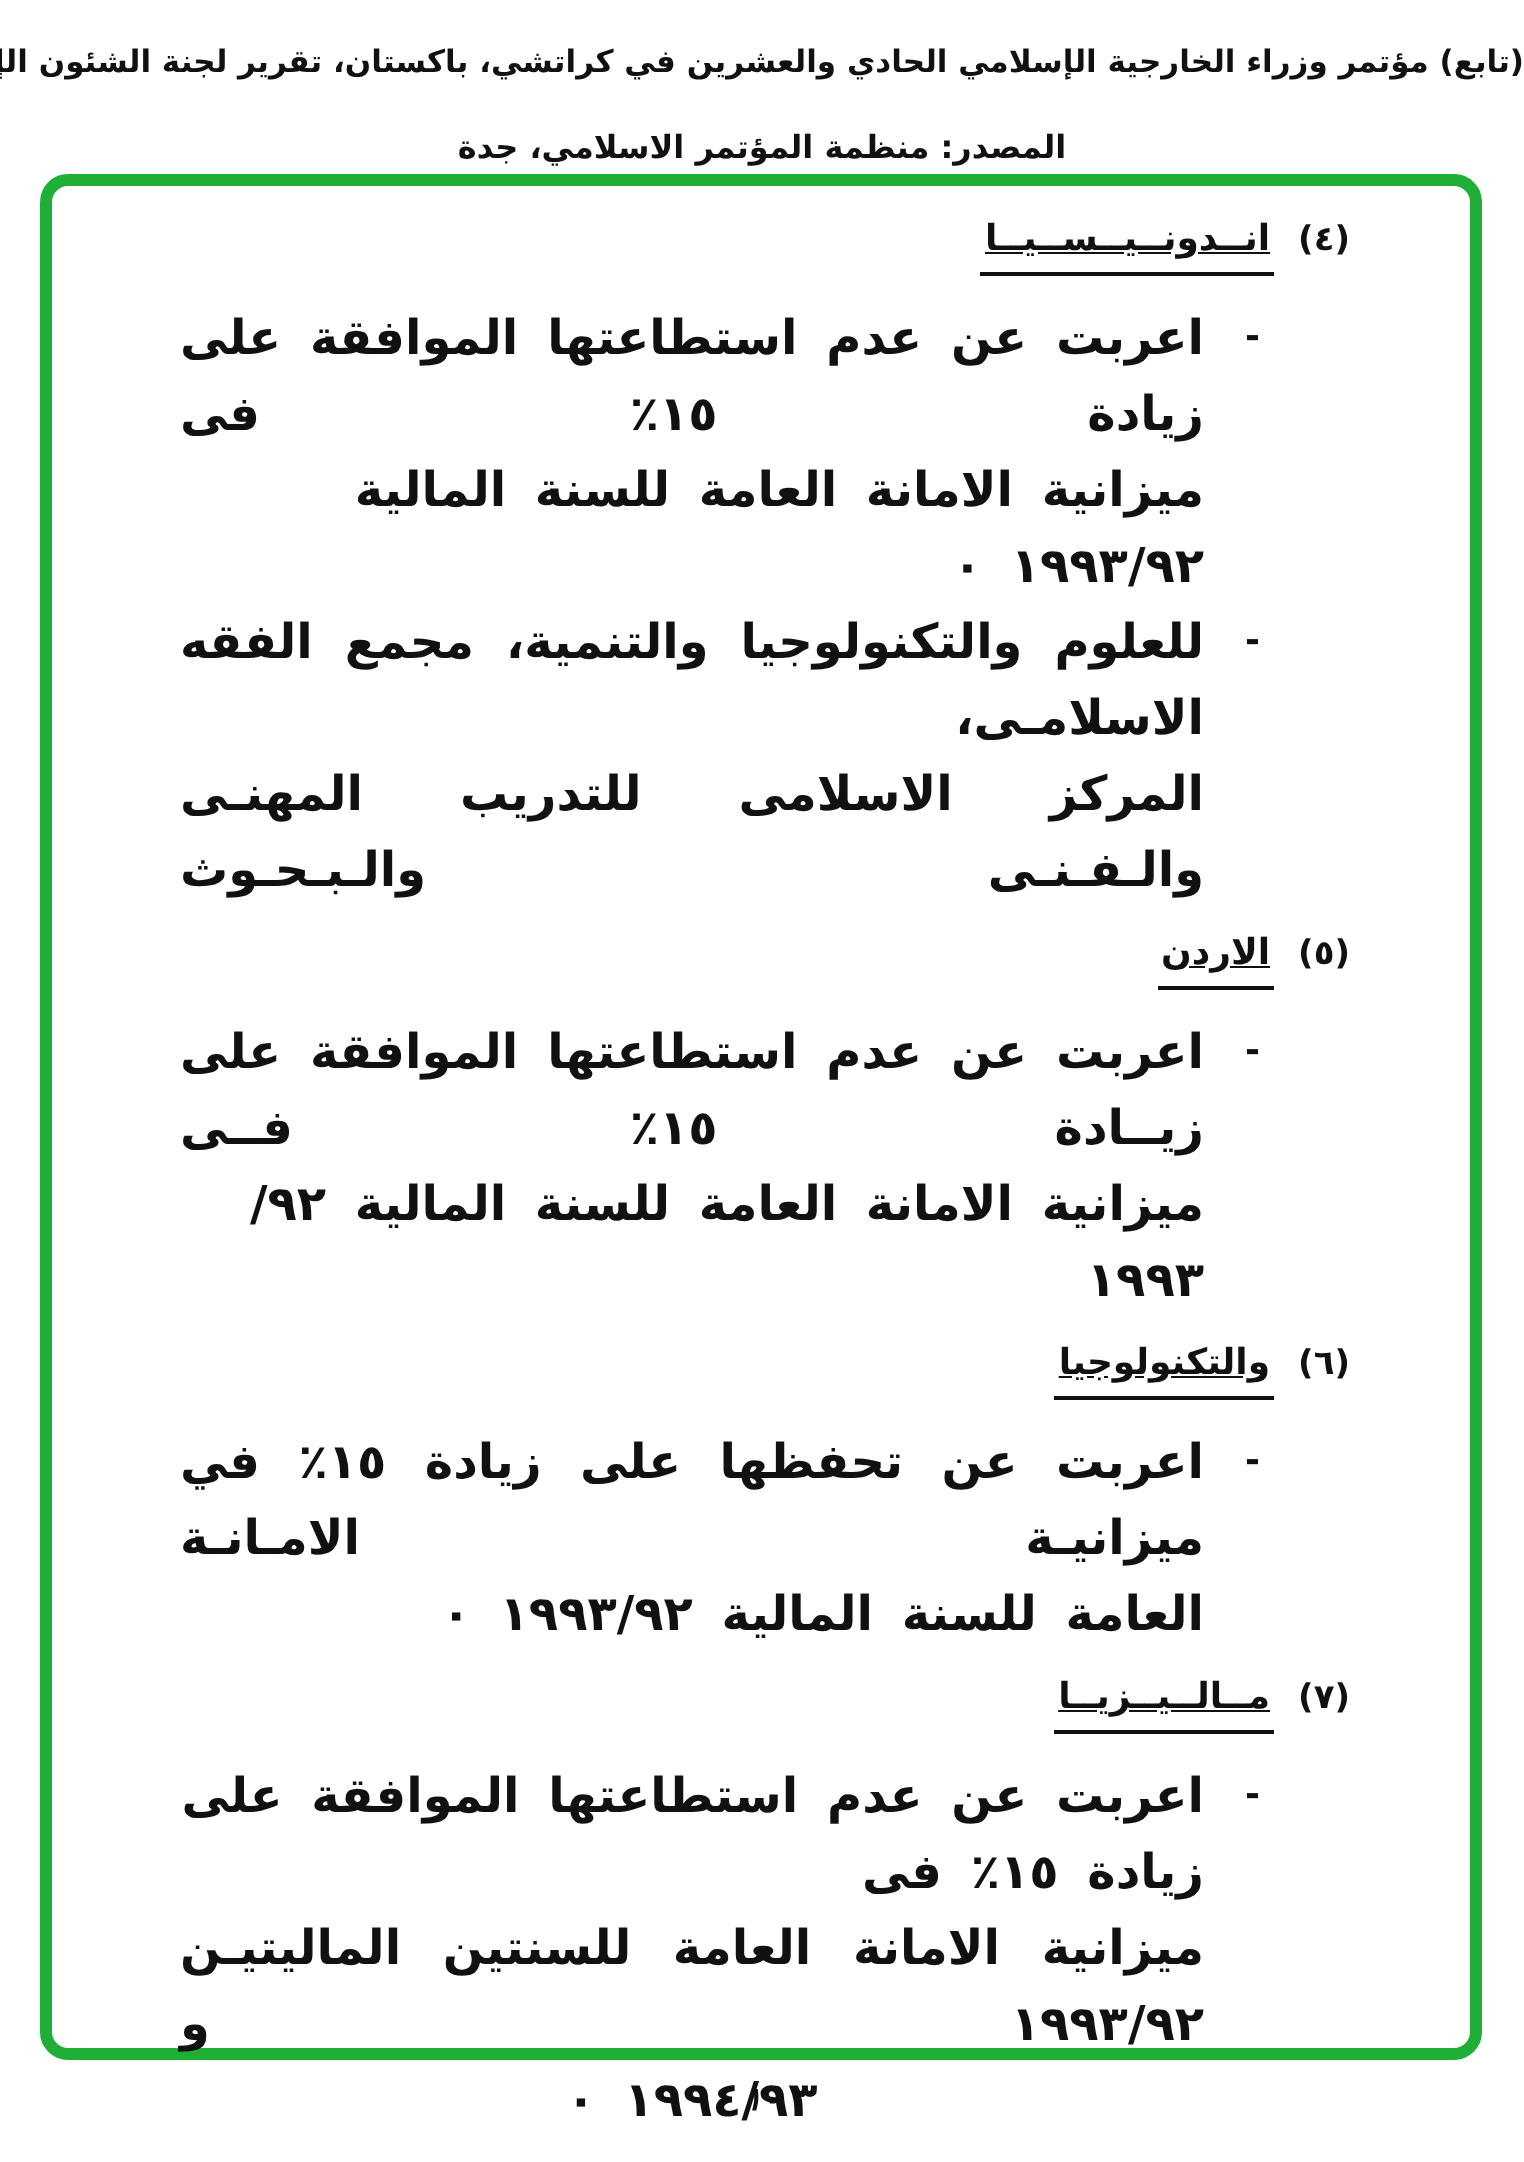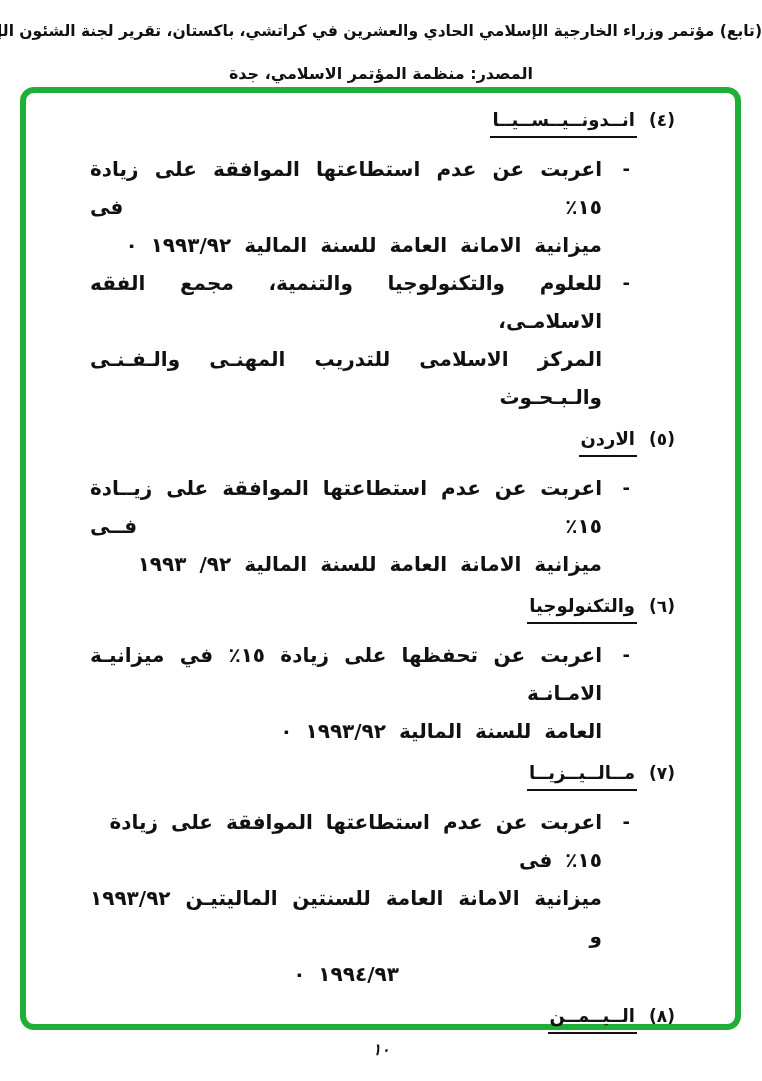--- a/index.html
+++ b/index.html
@@ -58,39 +58,40 @@
   }
   .sec-num{
     font-size:17px;
     white-space:nowrap;
   }
   .sec-title{
     font-size:18px;
     border-bottom:2px solid #111;
     padding:0 2px 1px 2px;
     white-space:nowrap;
+    text-decoration:underline;
   }
   .bullet{
     display:flex;
     padding-right:45px;
   }
   .dash{
     width:28px;
     font-size:18px;
     font-weight:700;
     line-height:38px;
     text-align:right;
     flex:none;
   }
   .lines{
     width:512px;
     flex:none;
   }
   .ln{
-    font-size:20px;
+    font-size:24px;
     font-weight:700;
     line-height:38px;
     text-align:right;
     word-spacing:6px;
     white-space:normal;
   }
   .jl{
     text-align:justify;
     text-align-last:justify;
   }

